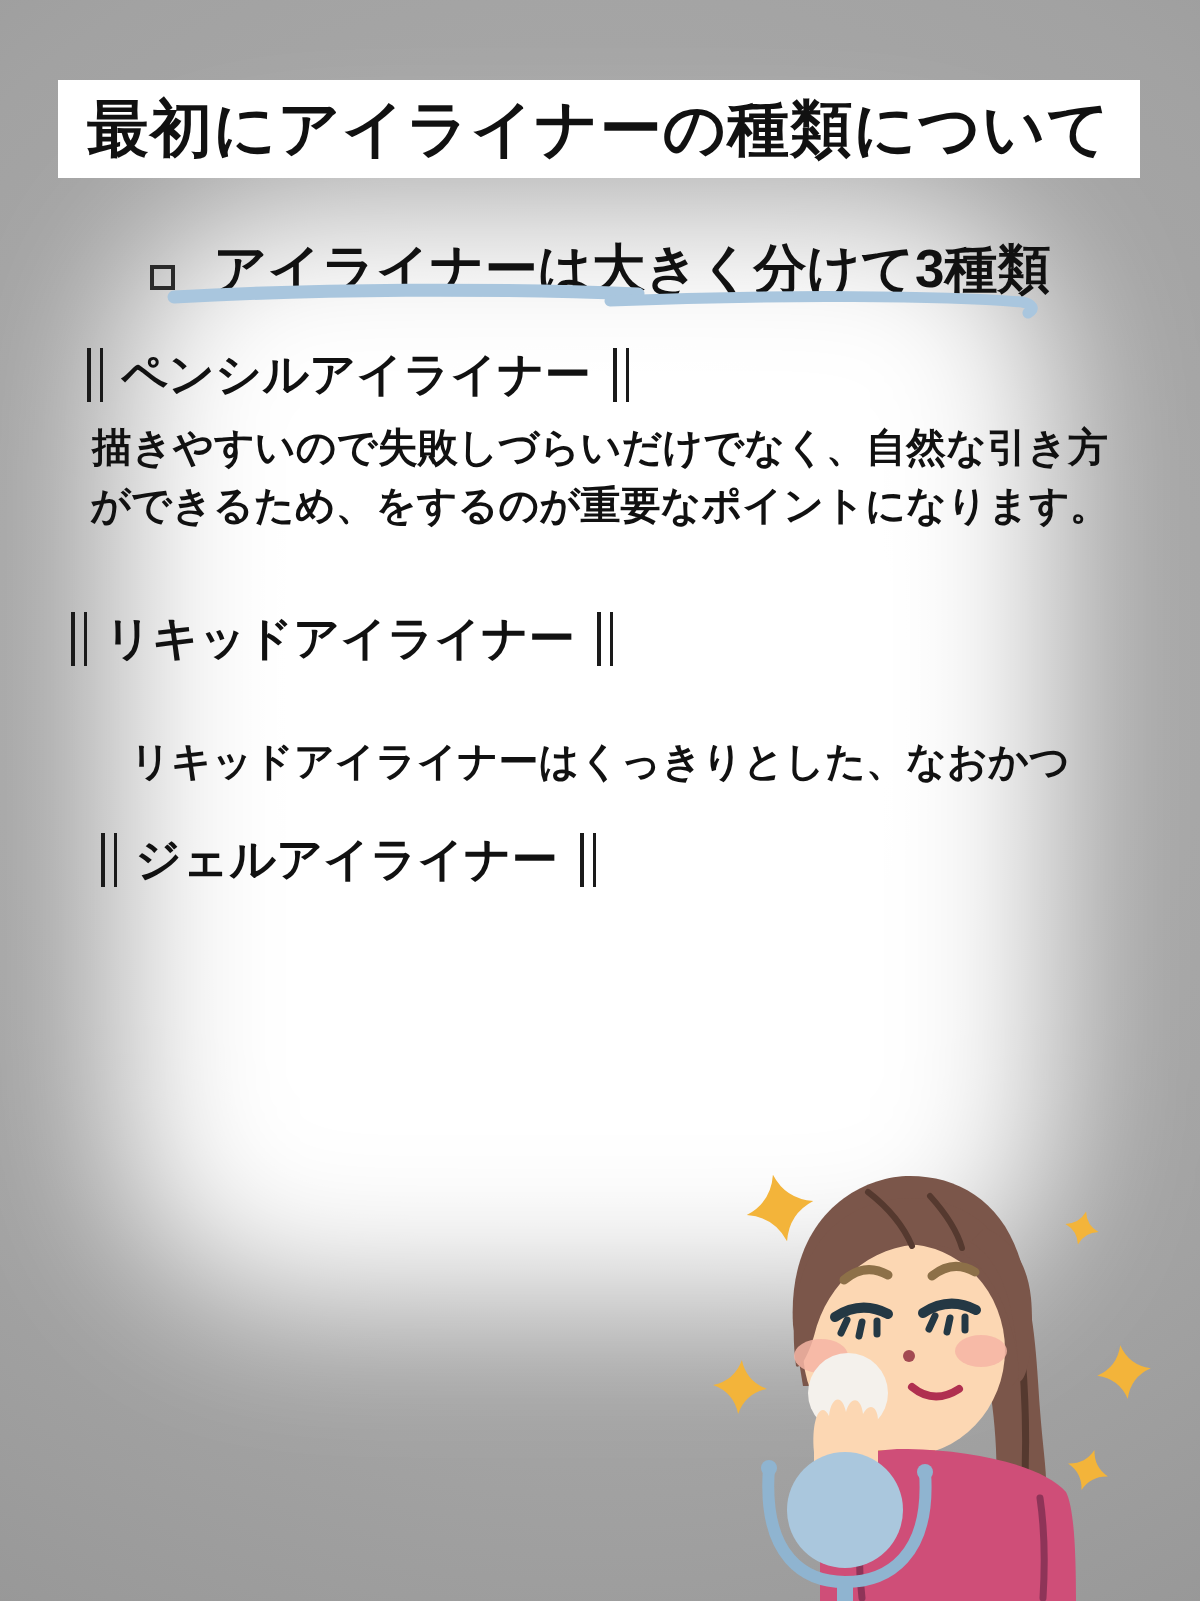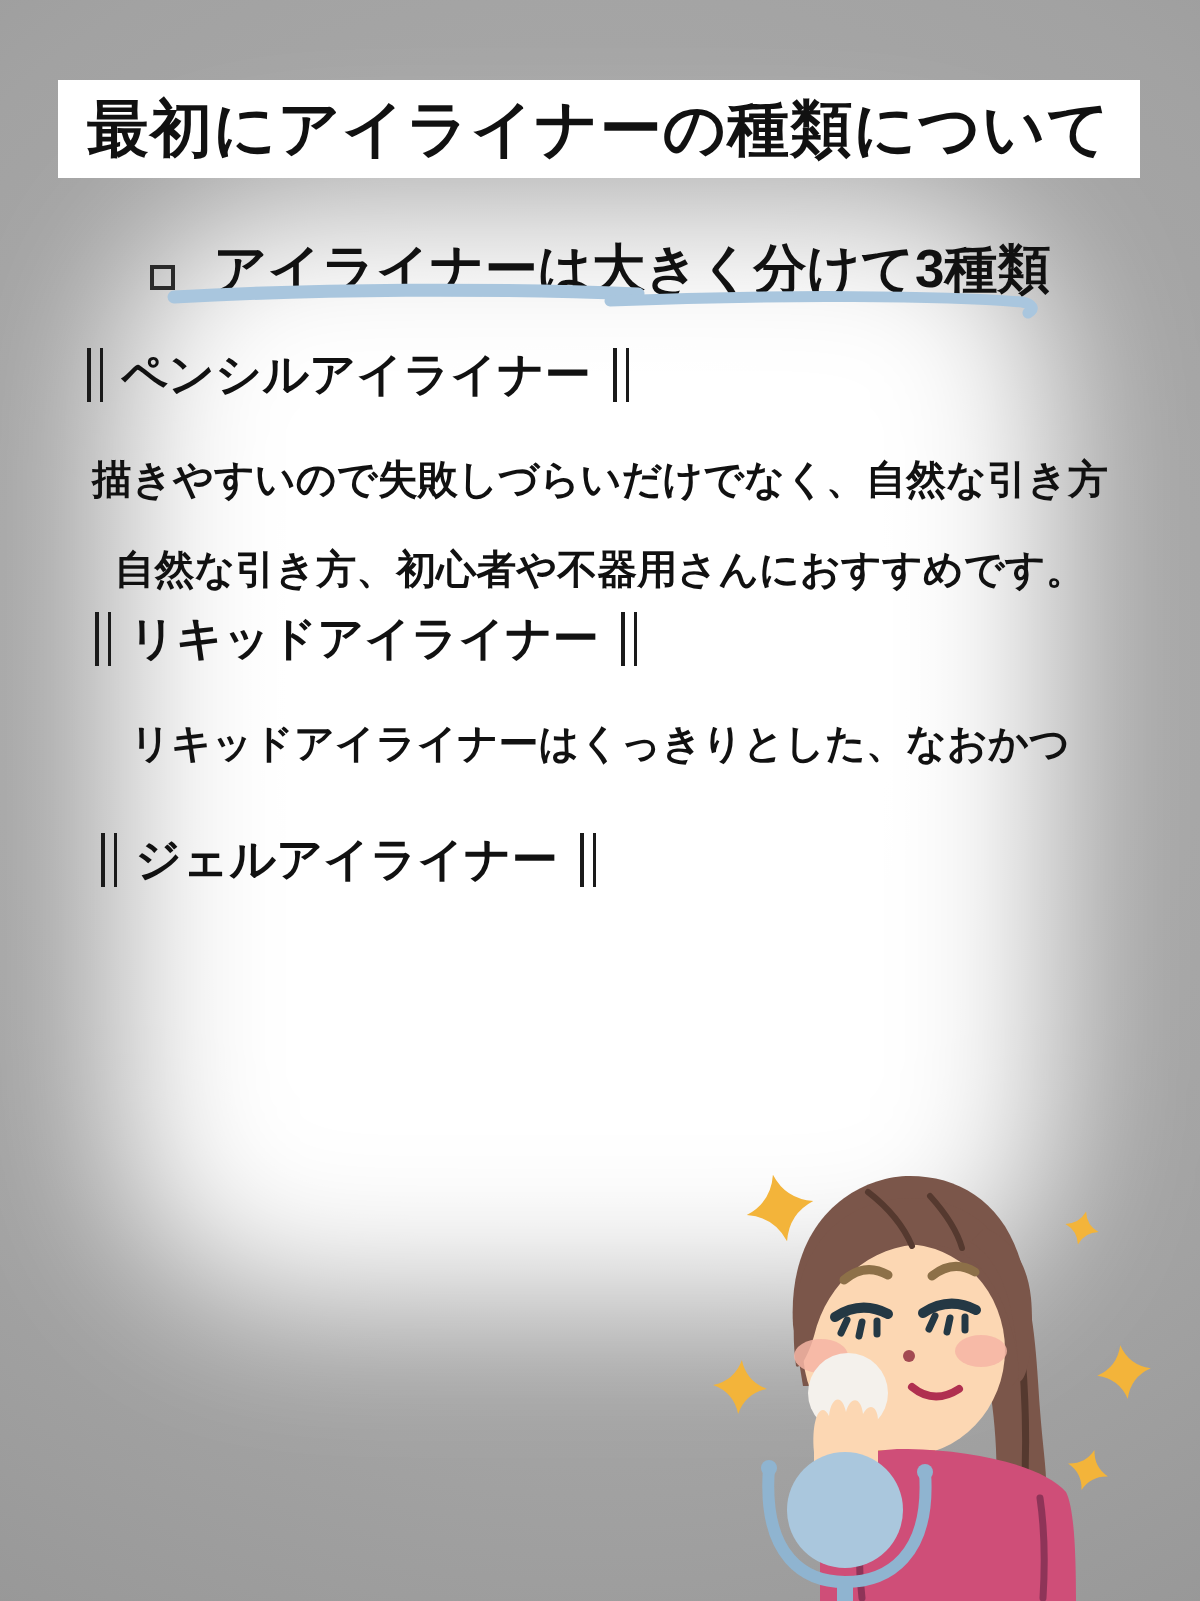--- a/index.html
+++ b/index.html
@@ -31,26 +31,26 @@
   .section-heading{
     position:absolute;display:flex;align-items:center;font-size:46px;white-space:nowrap;padding-left:27px;
   }
   .fence{
     width:9px;height:54px;border-left:4px solid #1a1a1a;border-right:3px solid #1a1a1a;
     flex:0 0 auto;
   }
   .fence.open{margin-right:18px;}
   .fence.close{margin-left:22px;}
   .h1{left:60px;top:344px;}
-  .h2{left:68px;top:608px;}
+  .h2{left:44px;top:608px;}
   .h3{left:74px;top:829px;}
   .body-par{position:absolute;left:0;width:100%;text-align:center;font-size:40px;}
-  .body-par div{line-height:58px;white-space:nowrap;margin-top:32px;}
+  .body-par div{line-height:58px;white-space:nowrap;}
   .b1{top:418px;}
-  .b2{top:682px;}
+  .b2{top:732px;}
   .b3{top:968px;}
   .illustration{position:absolute;left:672px;top:1150px;}
 </style>
 </head>
 <body>
 
 <div class="page">
   <div class="glow"></div>
 
   <div class="banner">
@@ -66,21 +66,21 @@
     <path d="M450,19 C620,12 790,14 862,20 C872,22 876,27 868,31" fill="none" style="stroke:var(--underline-blue)" stroke-width="11" stroke-linecap="round"></path>
   </svg>
 
   <div class="section-heading h1">
     <span class="fence open"></span>
     <span>ペンシルアイライナー</span>
     <span class="fence close"></span>
   </div>
   <div class="body-par b1">
     <div>描きやすいので失敗しづらいだけでなく、自然な引き方</div>
-    <div>自然な引き方、初心者や不器用さんにおすすめです。</div>
+    <div>ができるため、をするのが重要なポイントになります。</div>
   </div>
 
   <div class="section-heading h2">
     <span class="fence open"></span>
     <span>リキッドアイライナー</span>
     <span class="fence close"></span>
   </div>
   <div class="body-par b2">
     <div>リキッドアイライナーはくっきりとした、なおかつ</div>
   </div>

